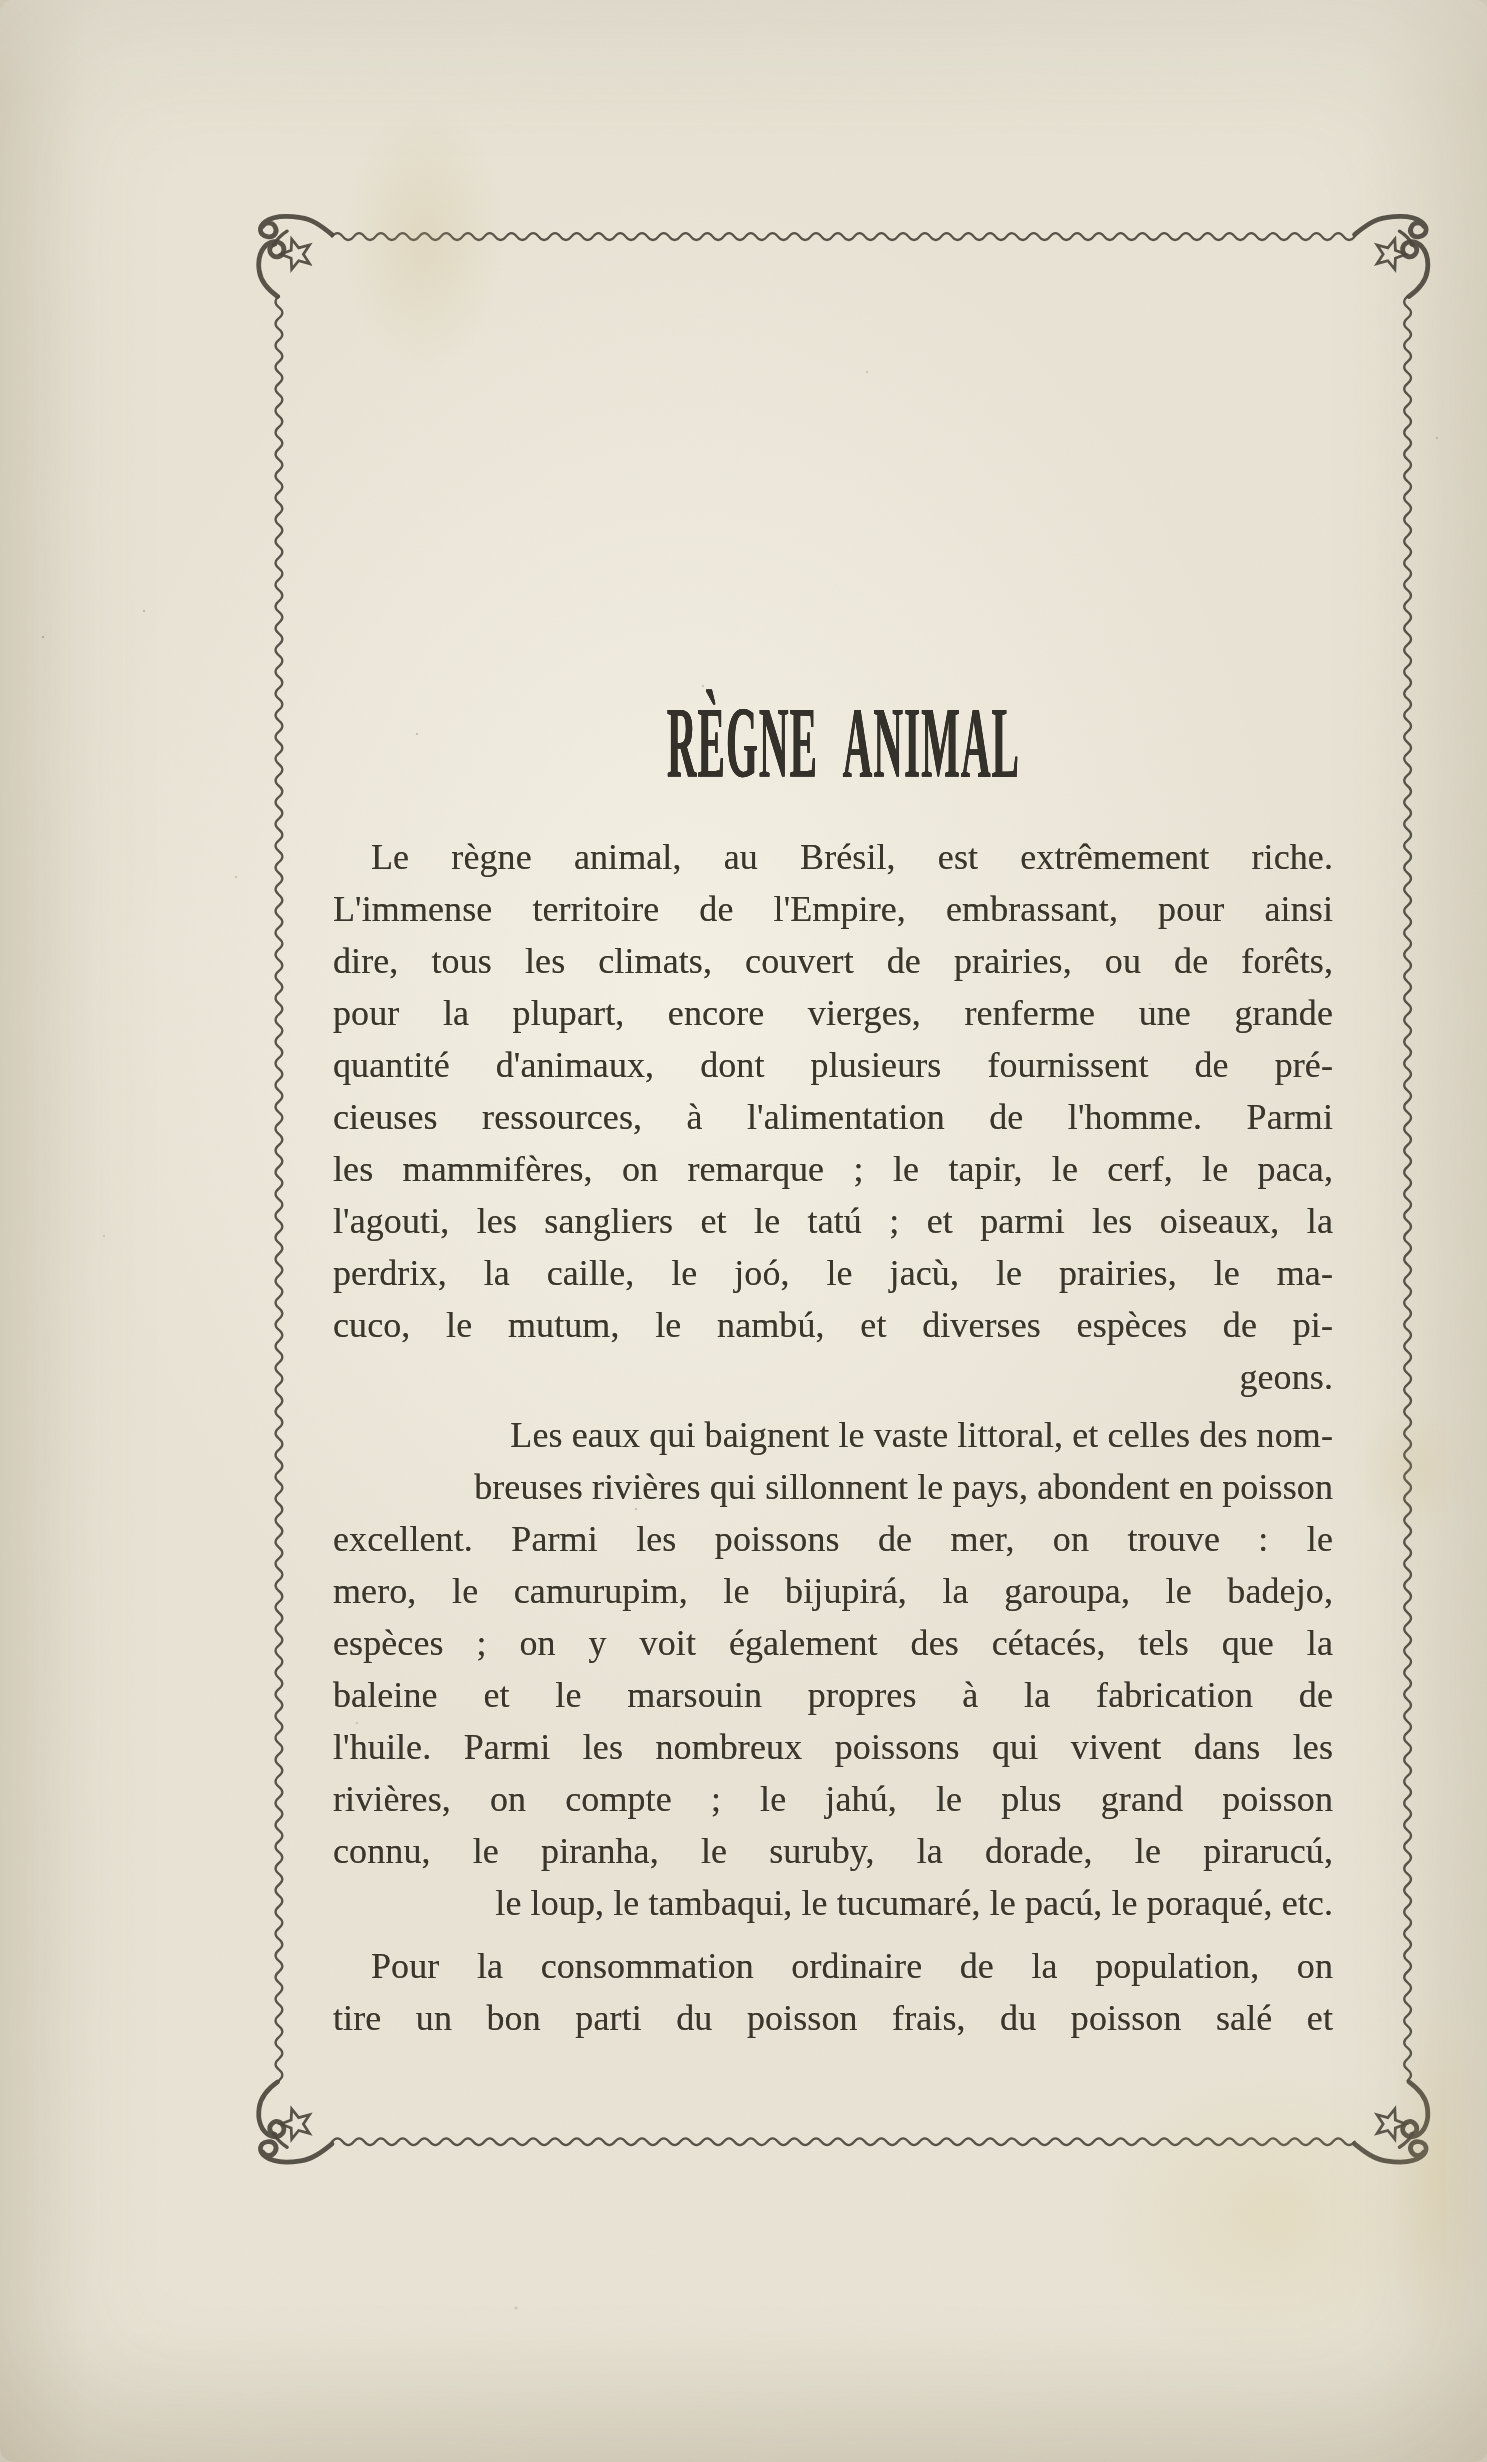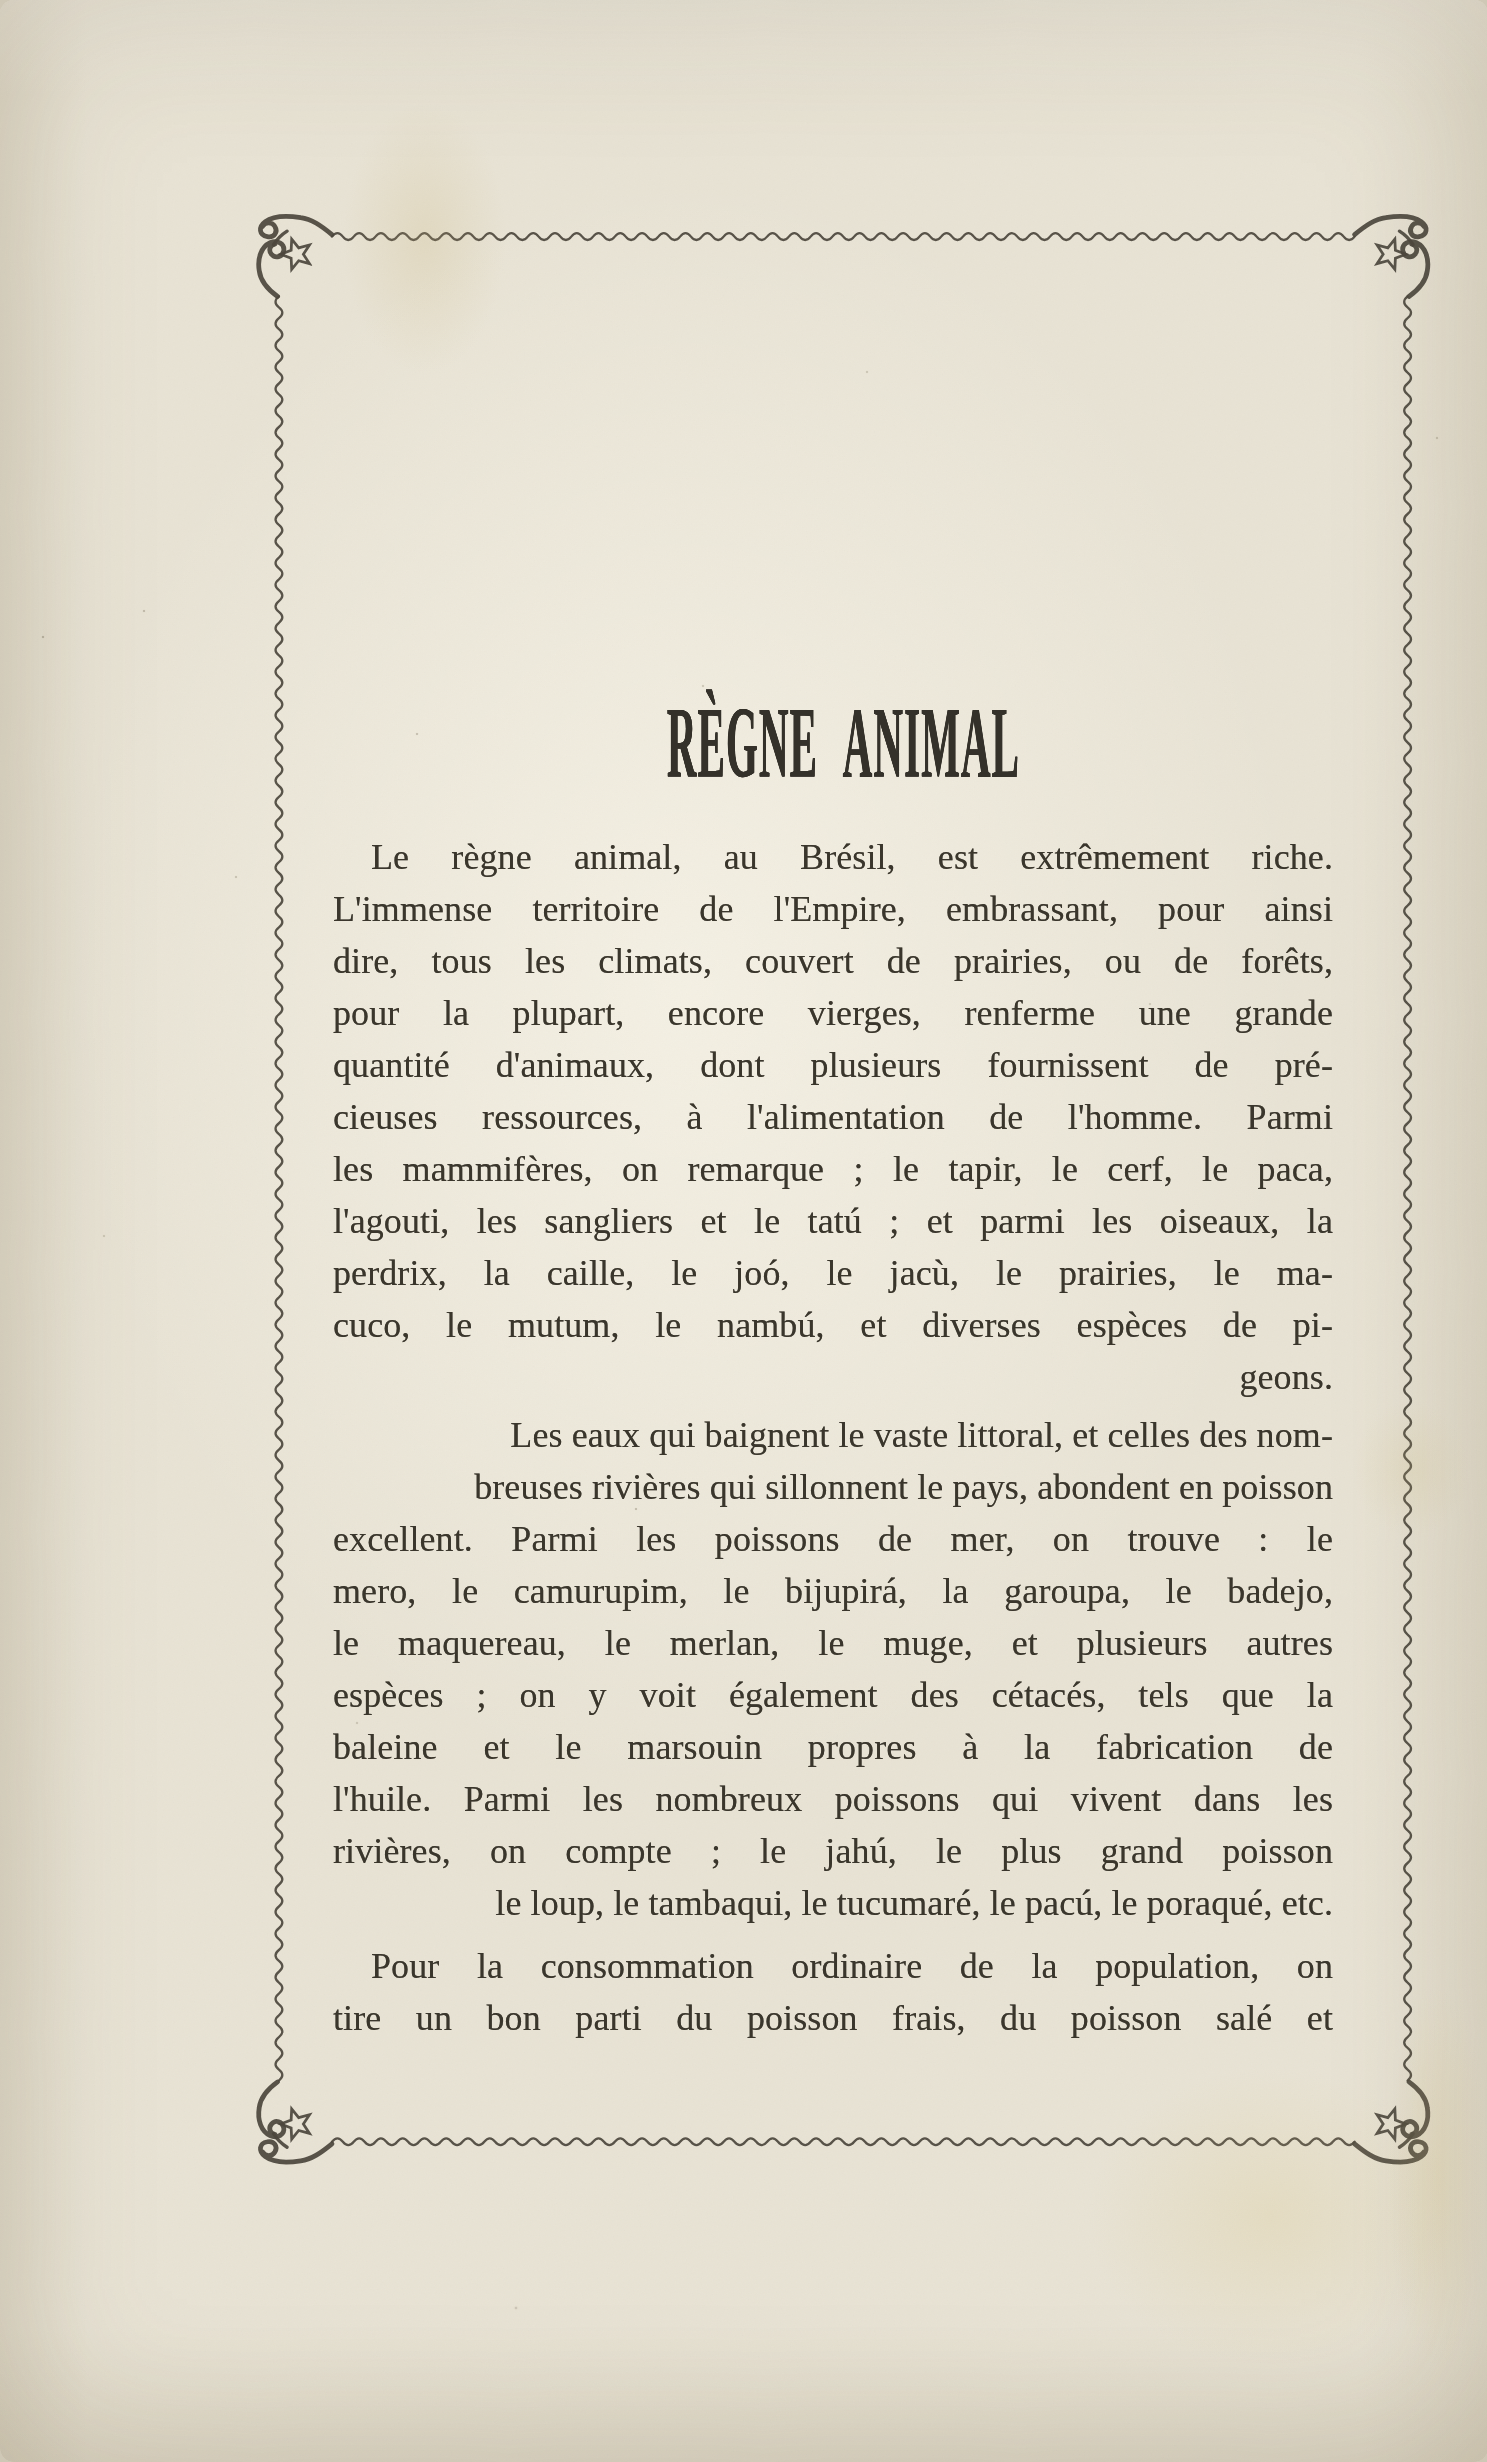--- a/index.html
+++ b/index.html
@@ -101,25 +101,25 @@
         <div class="line j">l'agouti, les sangliers et le tatú ; et parmi les oiseaux, la</div>
         <div class="line j">perdrix, la caille, le joó, le jacù, le prairies, le ma-</div>
         <div class="line j">cuco, le mutum, le nambú, et diverses espèces de pi-</div>
         <div class="line">geons.</div>
       </div>
       <div class="para">
         <div class="line indent">Les eaux qui baignent le vaste littoral, et celles des nom-</div>
         <div class="line">breuses rivières qui sillonnent le pays, abondent en poisson</div>
         <div class="line j">excellent. Parmi les poissons de mer, on trouve : le</div>
         <div class="line j">mero, le camurupim, le bijupirá, la garoupa, le badejo,</div>
-        <div class="line j">le maquereau, le merlan, le muge, et plusieurs autres</div>
         <div class="line j">espèces ; on y voit également des cétacés, tels que la</div>
         <div class="line j">baleine et le marsouin propres à la fabrication de</div>
         <div class="line j">l'huile. Parmi les nombreux poissons qui vivent dans les</div>
         <div class="line j">rivières, on compte ; le jahú, le plus grand poisson</div>
+        <div class="line j">connu, le piranha, le suruby, la dorade, le pirarucú,</div>
         <div class="line">le loup, le tambaqui, le tucumaré, le pacú, le poraqué, etc.</div>
       </div>
       <div class="para">
         <div class="line j indent">Pour la consommation ordinaire de la population, on</div>
         <div class="line j">tire un bon parti du poisson frais, du poisson salé et</div>
       </div>
     </div>
 
   <svg class="grain" width="1488" height="2462" viewBox="0 0 2188 3621" xmlns="http://www.w3.org/2000/svg" aria-hidden="true">
     <filter id="grain-f" x="0" y="0" width="100%" height="100%">

